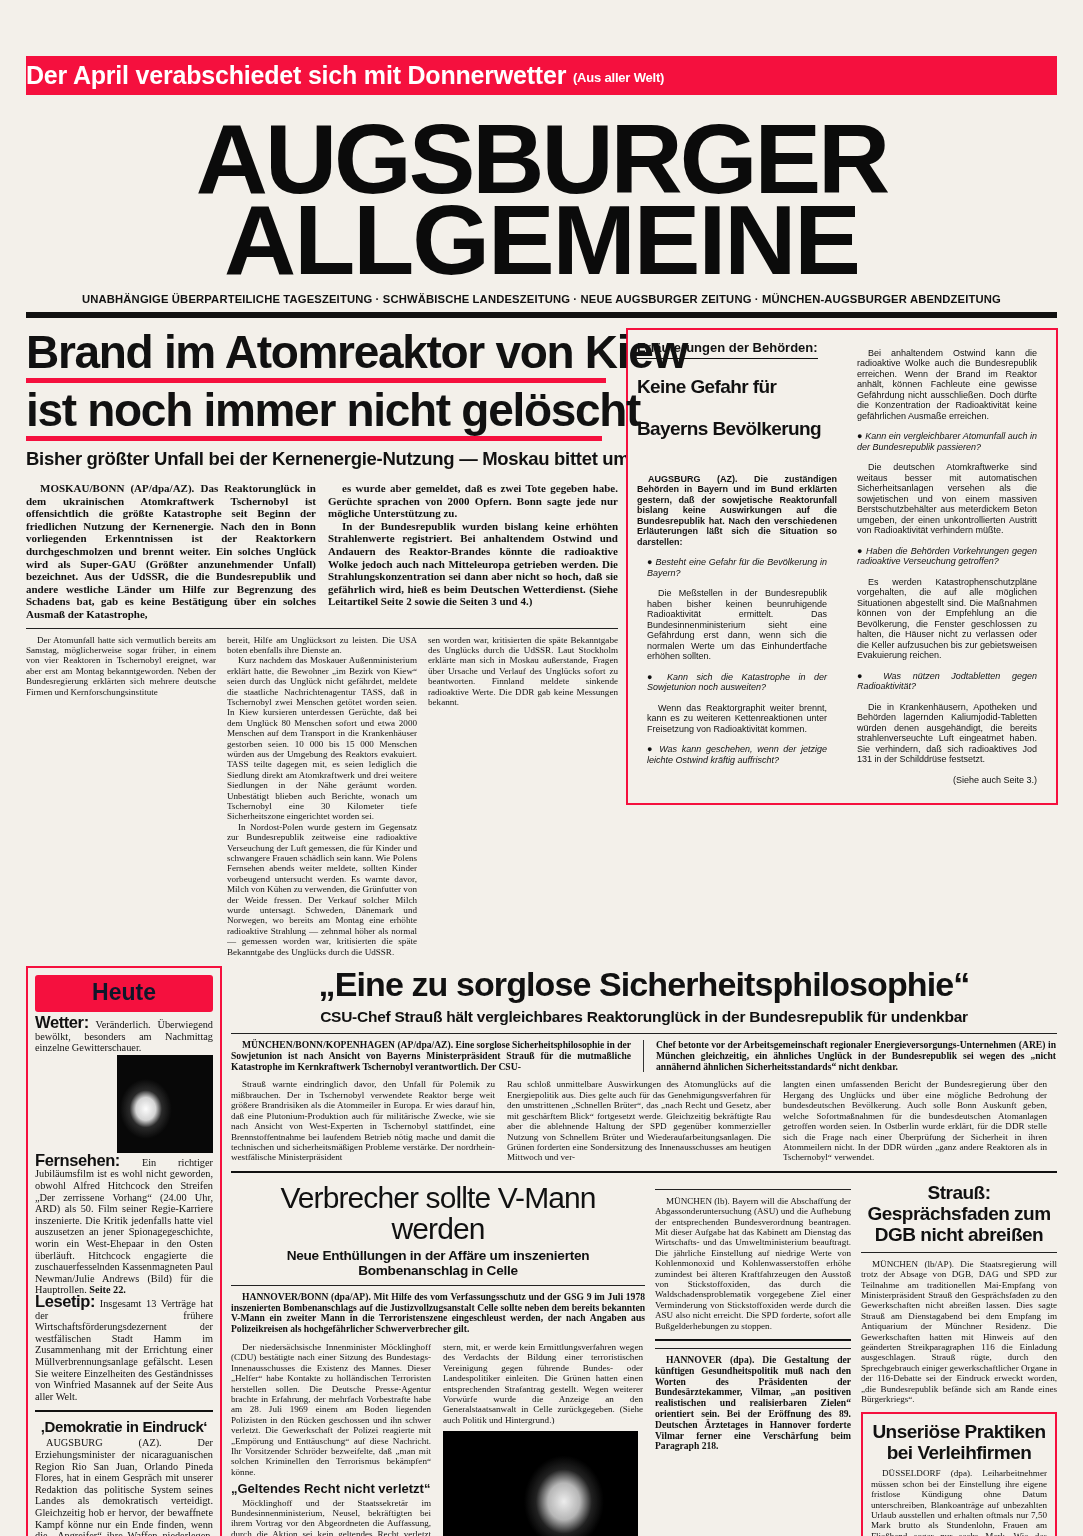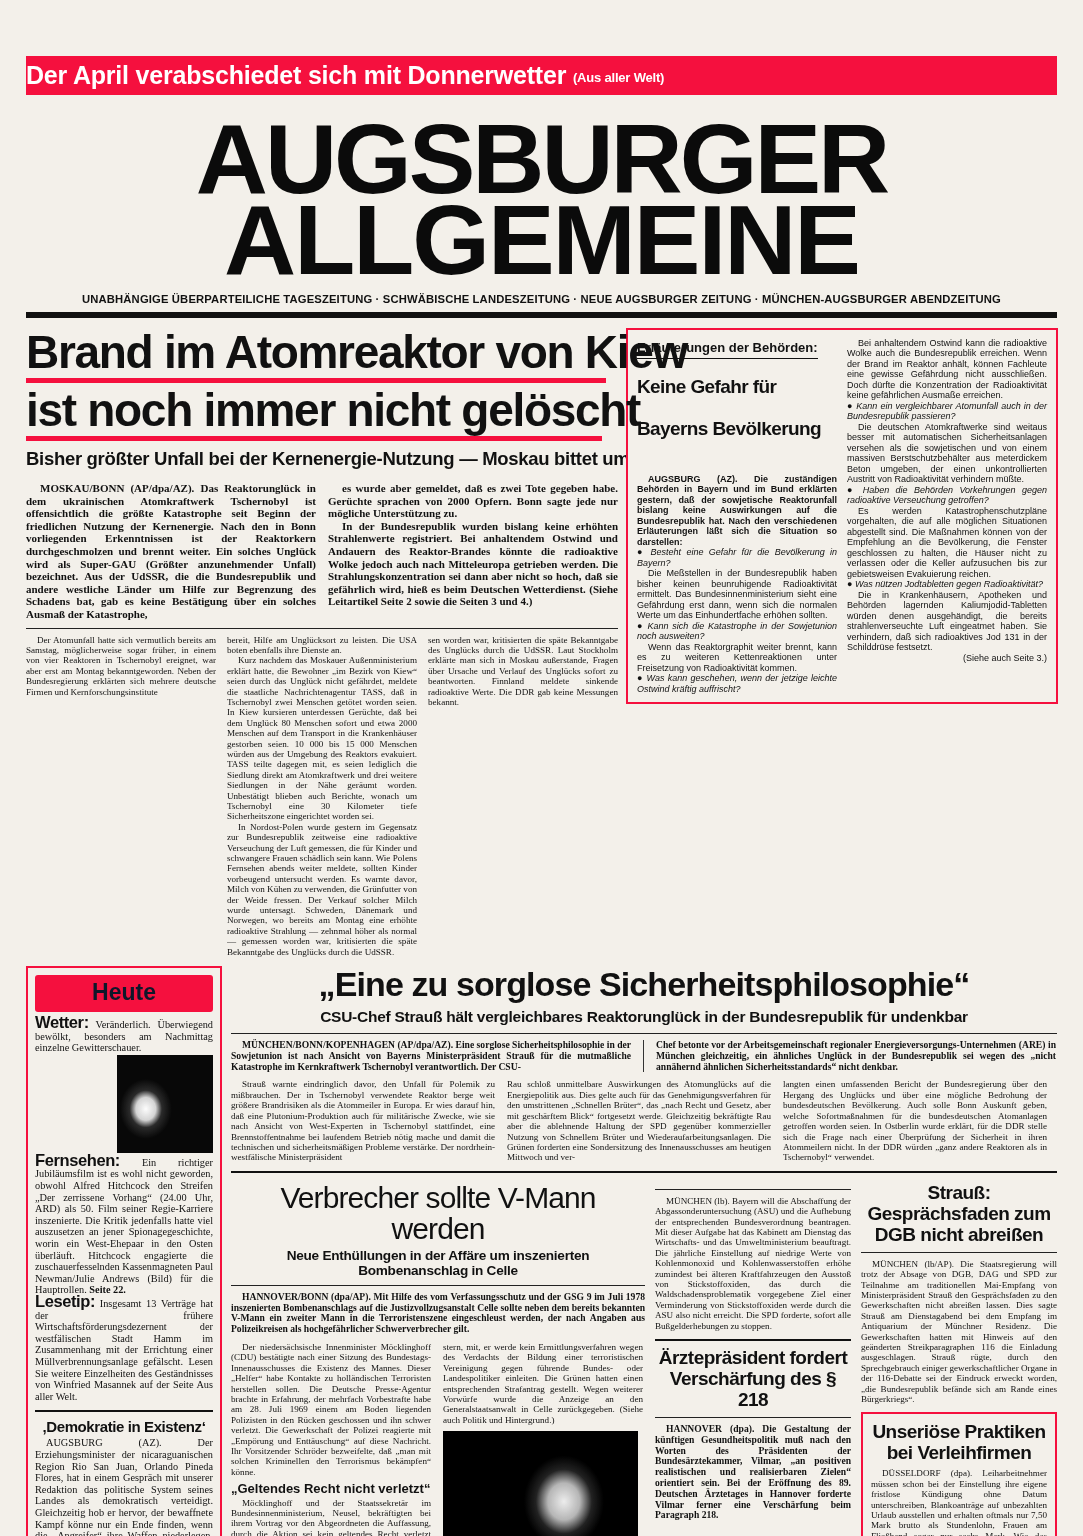--- a/index.html
+++ b/index.html
@@ -121,21 +121,21 @@
     display:inline-block;
   }
   .bigsans{
     font-family:"Liberation Sans", sans-serif;
     font-weight:bold;font-size:19px;line-height:42px;
     letter-spacing:-.6px;margin-bottom:24px;
   }
   .sans-body{font-family:"Liberation Sans", sans-serif;font-size:9.0px;line-height:10.5px;text-align:justify;font-weight:bold;}
   .sans-body p{margin:0;text-indent:11px;}
   .sans-body2{font-family:"Liberation Sans", sans-serif;font-size:9.0px;line-height:10.5px;text-align:justify;}
-  .sans-body2 p{margin:0;text-indent:11px;}
+  .sans-body2 p{margin:10px;text-indent:11px;}
   .sans-body2 p.q{text-indent:0;font-style:italic;}
   .sans-body2 p.q:before{content:"\25CF  ";font-style:normal;}
   .rightal{text-align:right;text-indent:0 !important;}
 
   
   .midband{display:flex;margin-top:9px;}
   .heutecol{width:198px;}
   .midcol{width:826px;margin-left:9px;}
 
   
@@ -298,21 +298,21 @@
           <div class="tvimg"></div>
           <p><span class="kw">Fernsehen:</span> <span>Ein richtiger Jubiläumsfilm ist es wohl nicht geworden, obwohl Alfred Hitchcock den Streifen „Der zerrissene Vorhang“ (24.00 Uhr, ARD) als 50. Film seiner Regie-Karriere inszenierte. Die Kritik jedenfalls hatte viel auszusetzen an jener Spionagegeschichte, worin ein West-Ehepaar in den Osten überläuft. Hitchcock engagierte die zuschauerfesselnden Kassenmagneten Paul Newman/Julie Andrews (Bild) für die Hauptrollen.</span> <b>Seite 22.</b></p>
         </div>
 
         <div class="heute-text">
           <p><span class="kw">Lesetip:</span> <span>Insgesamt 13 Verträge hat der frühere Wirtschaftsförderungsdezernent der westfälischen Stadt Hamm im Zusammenhang mit der Errichtung einer Müllverbrennungsanlage gefälscht. Lesen Sie weitere Einzelheiten des Geständnisses von Winfried Masannek auf der Seite Aus aller Welt.</span></p>
         </div>
 
         <div class="hr-heavy"></div>
 
-        <div class="h-small">‚Demokratie in Existenz‘</div>
+        <div class="h-small">‚Demokratie in Eindruck‘</div>
         <div class="heute-text">
           <p style="text-indent:11px">AUGSBURG (AZ). Der Erziehungsminister der nicaraguanischen Region Rio San Juan, Orlando Pineda Flores, hat in einem Gespräch mit unserer Redaktion das politische System seines Landes als demokratisch verteidigt. Gleichzeitig hob er hervor, der bewaffnete Kampf könne nur ein Ende finden, wenn die „Angreifer“ ihre Waffen niederlegen. (Wortlaut siehe Politik und Hintergrund.)</p>
         </div>
 
       </div>
     </div>
 
     <div class="midcol">
 
       <div>
@@ -370,21 +370,20 @@
 
         <div class="lr-b">
           <div>
             <div class="hr-small"></div>
             <div class="body-serif">
               <p>MÜNCHEN (lb). Bayern will die Abschaffung der Abgassonderuntersuchung (ASU) und die Aufhebung der entsprechenden Bundesverordnung beantragen. Mit dieser Aufgabe hat das Kabinett am Dienstag das Wirtschafts- und das Umweltministerium beauftragt. Die jährliche Einstellung auf niedrige Werte von Kohlenmonoxid und Kohlenwasserstoffen erhöhe zumindest bei älteren Kraftfahrzeugen den Ausstoß von Stickstoffoxiden, das durch die Waldschadensproblematik vorgegebene Ziel einer Verminderung von Stickstoffoxiden werde durch die ASU also nicht erreicht. Die SPD forderte, sofort alle Bußgelderhebungen zu stoppen.</p>
             </div>
           </div>
           <div class="hr-heavy"></div>
           <div>
-            <div class="head-2s">Ärztepräsident fordert Verschärfung des § 218</div>
             <div class="hr-small"></div>
             <div class="lead2">
               <p>HANNOVER (dpa). Die Gestaltung der künftigen Gesundheitspolitik muß nach den Worten des Präsidenten der Bundesärztekammer, Vilmar, „an positiven realistischen und realisierbaren Zielen“ orientiert sein. Bei der Eröffnung des 89. Deutschen Ärztetages in Hannover forderte Vilmar ferner eine Verschärfung beim Paragraph 218.</p>
             </div>
 
           </div>
         </div>
 
         <div class="lr-c">
           <div>

